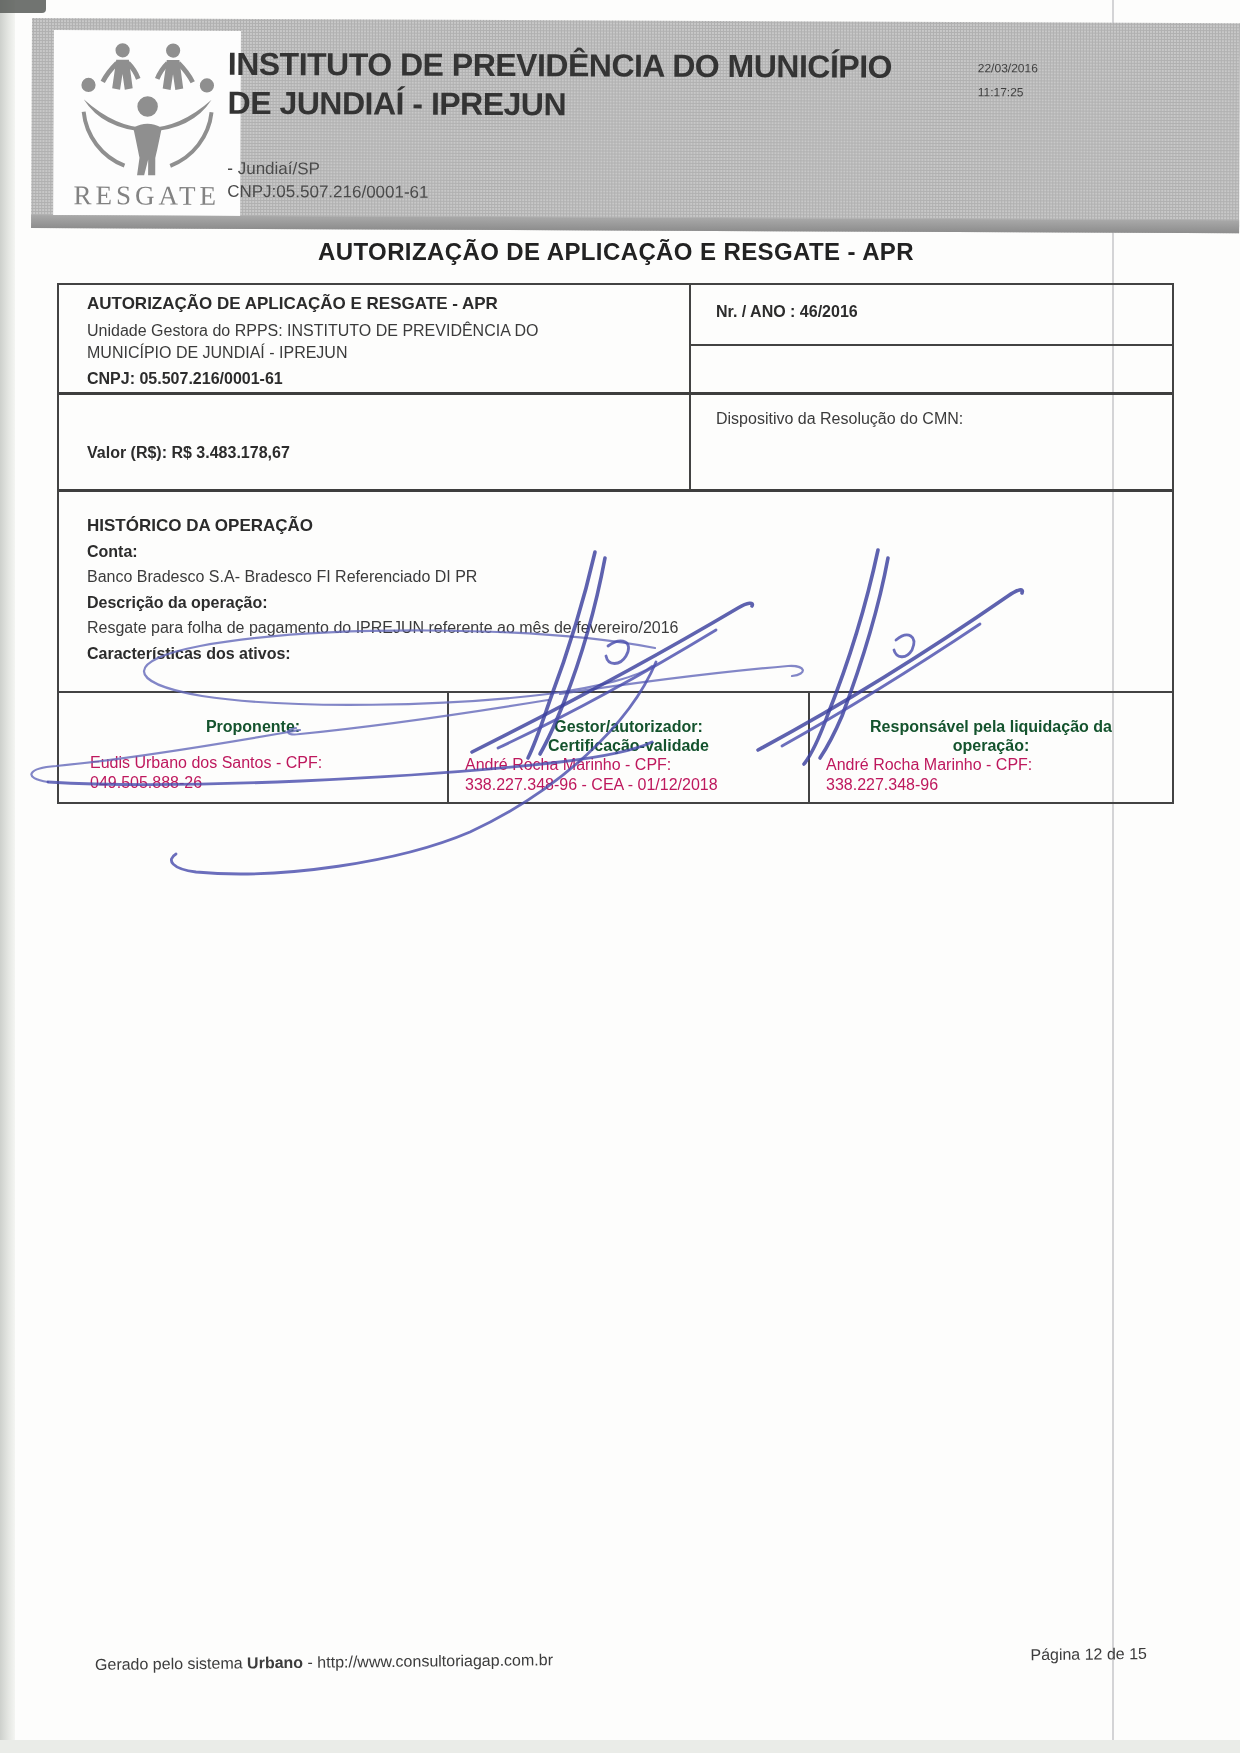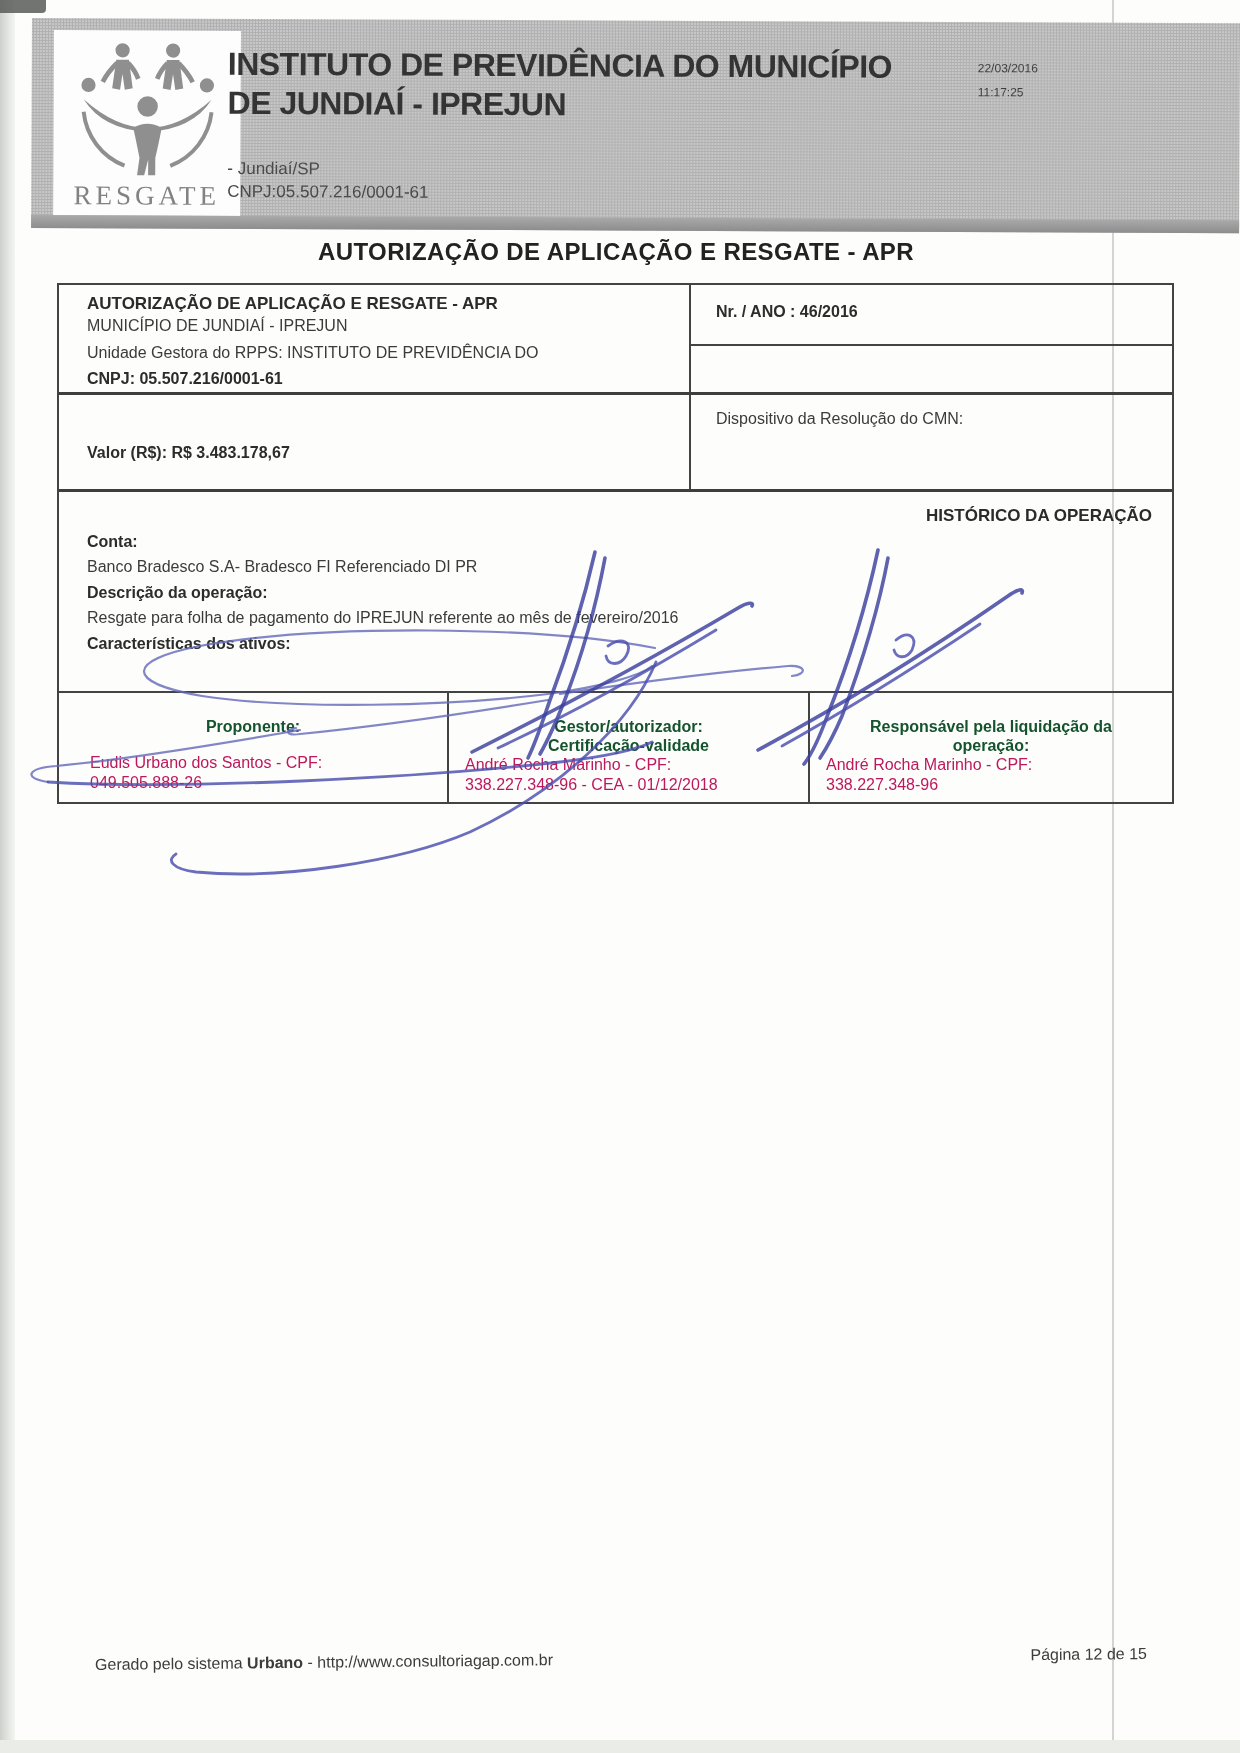--- a/index.html
+++ b/index.html
@@ -50,21 +50,21 @@
   .cell-r{position:absolute;left:630px;top:0;right:0;height:100%;box-sizing:border-box;border-left:2.5px solid #434343;}
   .sub-top{position:absolute;left:0;top:0;right:0;height:61px;border-bottom:2.5px solid #434343;box-sizing:border-box;padding:16px 0 0 25px;}
   .sub-bot{position:absolute;left:0;top:61px;right:0;bottom:0;box-sizing:border-box;padding:14px 0 0 25px;}
   .r2-left{padding-top:47px;}
   .r2-right{padding:13px 0 0 25px;}
   .t16{font-size:16px;color:#3b3b3b;line-height:22px;}
   .t16b{font-size:16px;font-weight:bold;color:#2c2c2c;line-height:22px;}
   .t17b{font-size:17px;font-weight:bold;color:#2b2b2b;line-height:22px;}
   .hist .h-label{margin-top:4px;}
   .hist .h-val{margin-top:3px;}
-  .hist .h-first{margin-top:3px;text-align:right;}
+  .hist .h-first{margin-top:13px;}
   
   .sig-cell{box-sizing:border-box;height:100%;display:flex;flex-direction:column;}
   .sig-c1{width:388px;}
   .sig-c2{width:361px;border-left:2.5px solid #434343;}
   .sig-c3{flex:1;border-left:2.5px solid #434343;}
   .sig-role{text-align:center;padding-top:24px;font-size:16px;font-weight:bold;color:#14532d;line-height:19px;}
   .sig-name{margin-top:auto;padding:0 10px 9px 16px;font-size:16px;color:#be185d;line-height:20px;}
   .sig-c1 .sig-name{padding-left:31px;}
   
   .footer{position:absolute;left:95px;top:1656px;width:1052px;display:flex;
@@ -131,22 +131,22 @@
     </div>
   </div>
 
   <div class="doc-title">AUTORIZAÇÃO DE APLICAÇÃO E RESGATE - APR</div>
 
   <div class="tbl">
 
     <div class="row1">
       <div class="cell-l">
         <div class="t17b">AUTORIZAÇÃO DE APLICAÇÃO E RESGATE - APR</div>
+        <div class="t16" style="margin-top:5px;">Unidade Gestora do RPPS: INSTITUTO DE PREVIDÊNCIA DO</div>
         <div class="t16">MUNICÍPIO DE JUNDIAÍ - IPREJUN</div>
-        <div class="t16" style="margin-top:5px;">Unidade Gestora do RPPS: INSTITUTO DE PREVIDÊNCIA DO</div>
         <div class="t16b" style="margin-top:4px;">CNPJ: 05.507.216/0001-61</div>
       </div>
       <div class="cell-r">
         <div class="sub-top">
           <div class="t16b">Nr. / ANO : 46/2016</div>
         </div>
       </div>
     </div>
 
     <div class="row2">

